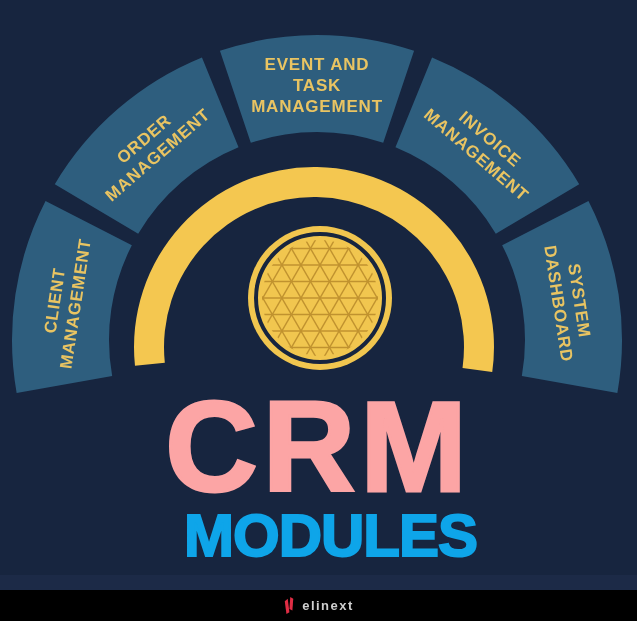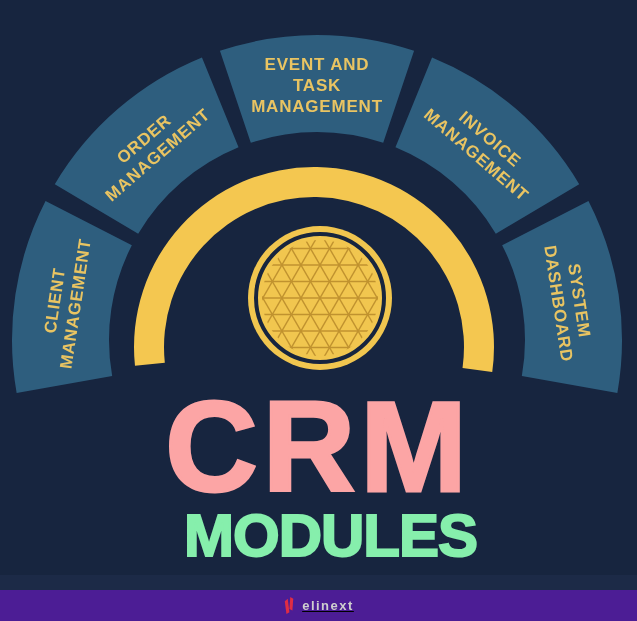--- a/index.html
+++ b/index.html
@@ -74,25 +74,25 @@
           <line x1="331.4211616751135" y1="212.2179676972449" x2="251.42116167511352" y2="350.7820323027551"></line>
           <line x1="317.13174251267026" y1="203.9679676972449" x2="237.13174251267026" y2="342.5320323027551"></line>
           <line x1="302.84232335022705" y1="195.7179676972449" x2="222.84232335022705" y2="334.2820323027551"></line>
           <line x1="288.5529041877838" y1="187.4679676972449" x2="208.55290418778384" y2="326.0320323027551"></line>
         </g>
         <circle cx="320" cy="298" r="64" fill="none" stroke="#17253f" stroke-width="4"></circle>
       </g>
     </svg>
 
   <div class="title title-main" style="color: #fca5a5;">CRM</div>
-  <div class="title title-sub" style="color: #86efac; margin-left: 24px;">MODULES</div>
+  <div class="title title-sub" style="color: #0ea5e9; margin-left: 24px;">MODULES</div>
 
   <div class="footer-strip" style="background: rgb(28, 42, 71);"></div>
 
-  <div class="footer-bar" style="background: #4c1d95; text-decoration: underline;">
+  <div class="footer-bar" style="background: #000000;">
     <span style="display:flex;align-items:center;gap:7px;">
       <svg width="12" height="17" viewBox="0 0 14 20" style="color: rgb(224, 45, 68);">
         <path fill="currentColor" d="M2 5 L5.5 2 L7.5 18 L4 20 Z"></path>
         <path fill="currentColor" d="M8.5 0 L12 2 L11 16 L7.5 14 Z"></path>
       </svg>
       <span class="logo-text" style="color: rgb(207, 207, 207);">elinext</span>
     </span>
   </div>
 
 </div>

